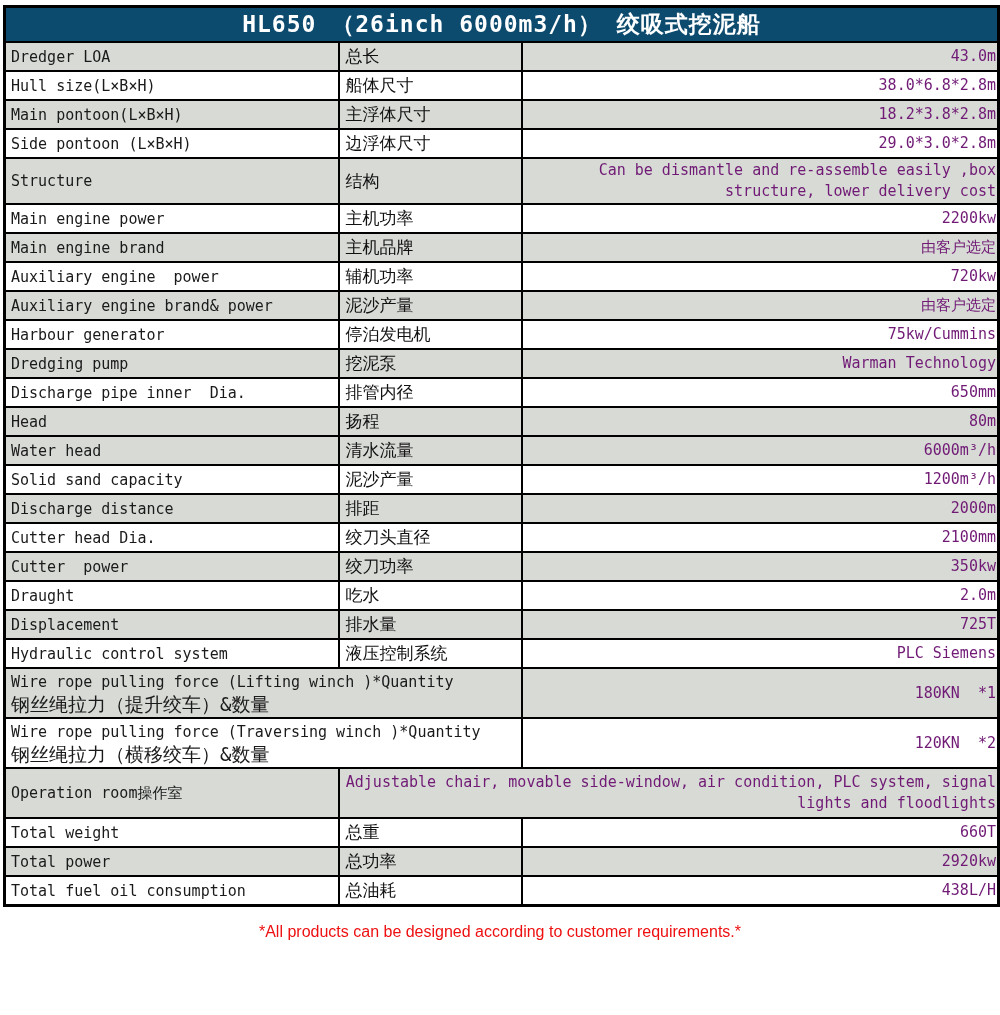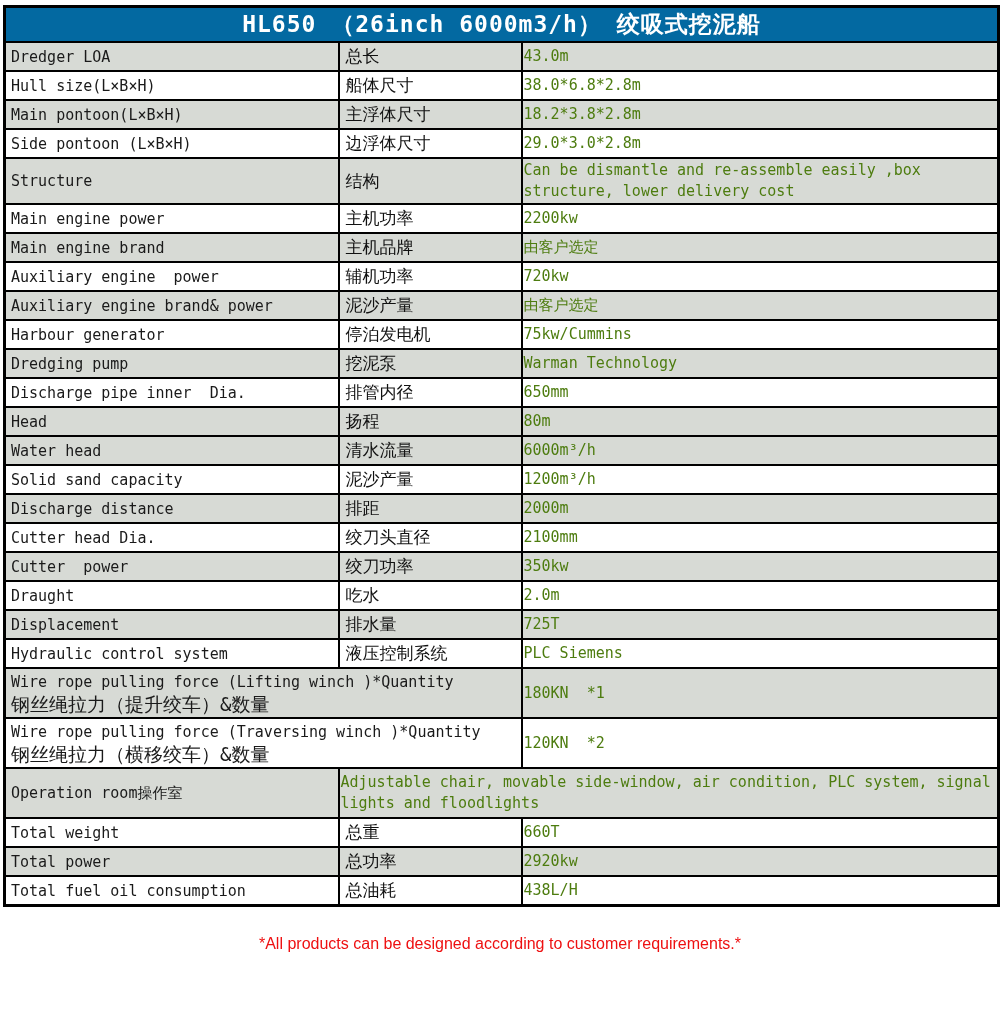--- a/index.html
+++ b/index.html
@@ -19,21 +19,21 @@
     table-layout: fixed;
     width: 994px;
     border: 3px solid #000;
   }
   table.spec th, table.spec td {
     border: 2px solid #000;
     box-sizing: border-box;
     overflow: hidden;
   }
   th.title-cell {
-    background: #0369a1;
+    background: #0c4a6e;
     color: #ffffff;
     font-size: 23px;
     font-weight: bold;
     height: 26px;
     text-align: center;
     letter-spacing: 1px;
     vertical-align: middle;
   }
   td { vertical-align: middle; }
   tr.plain td { background: #ffffff; }
@@ -49,34 +49,34 @@
   }
   td.label-cn {
     font-size: 17px;
     padding: 2px 2px 2px 6px;
     text-align: left;
     white-space: pre-wrap;
     color: #111;
   }
   td.value {
     font-size: 15px;
-    text-align: left;
-    white-space: pre-wrap;
-    color: #4d7c0f;
+    text-align: right;
+    white-space: pre-wrap;
+    color: #701a75;
     line-height: 21px;
   }
   tr.tall td { height: 46px; }
   tr.xtall td { height: 50px; }
   td.merged-label div {
     line-height: 22px;
     white-space: pre-wrap;
   }
   td.merged-label div.cn-line { font-size: 19px; }
   .footer-note {
-    margin-top: 28px;
+    margin-top: 16px;
     text-align: center;
     font-family: "Liberation Sans", sans-serif;
     font-size: 16px;
     color: #ee1011;
   }
 </style>
 </head>
 <body>
 
 <div class="sheet">

